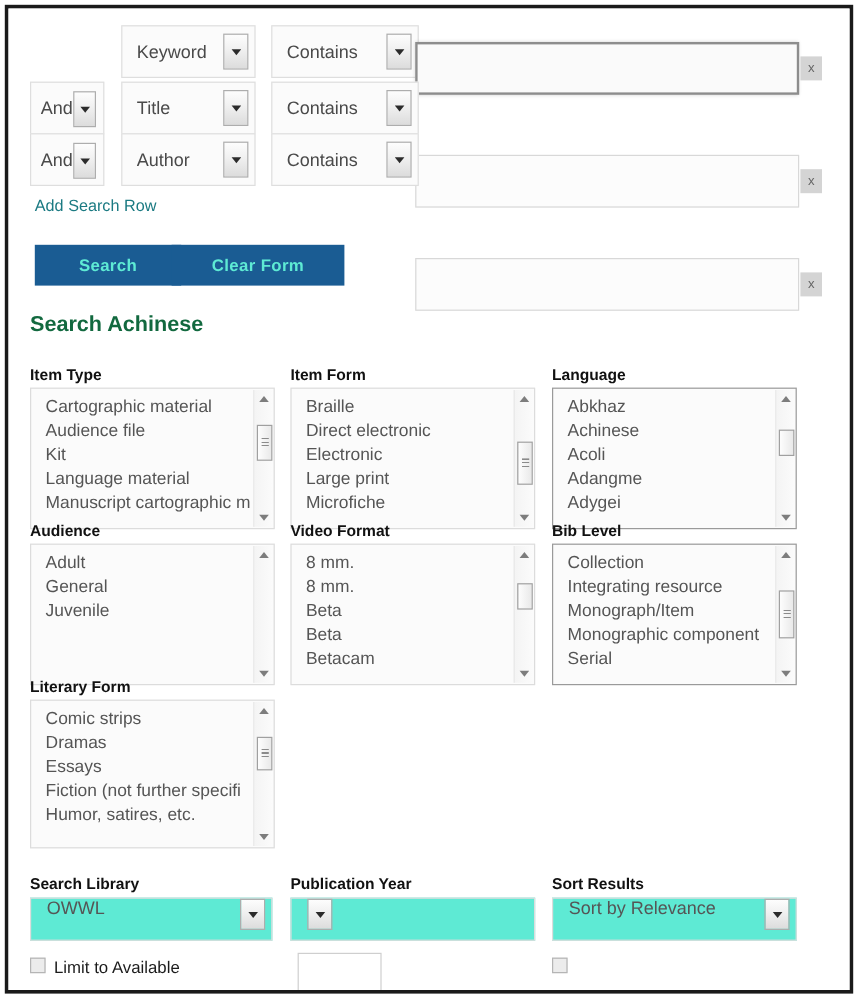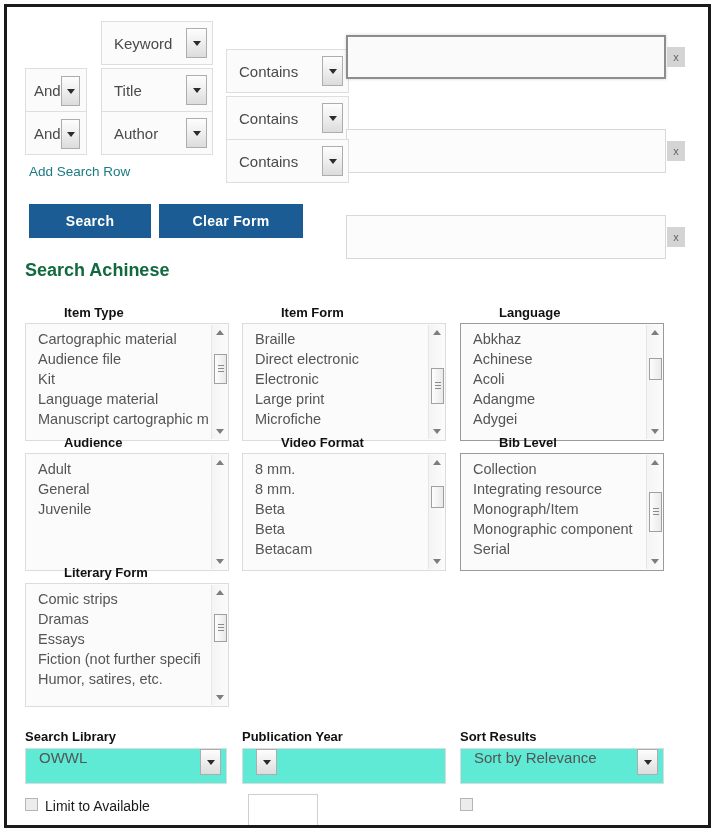--- a/index.html
+++ b/index.html
@@ -72,21 +72,21 @@
   
   .bool-sel { left: 18px; width: 62px; padding-left: 8px; }
   .bool-sel .seltext { font-size: 15px; }
   .bool-sel .arrowbtn {
     position: absolute;
     right: 6px; top: 7px;
     width: 19px; height: 30px;
   }
 
   .field-sel { left: 94px; width: 112px; }
-  .op-sel    { left: 219px; width: 123px; margin-top: 28px; }
+  .op-sel    { left: 219px; width: 123px; }
 
   .textinput {
     position: absolute;
     left: 339px;
     width: 320px; height: 44px;
     background: #fcfcfc;
     border: 1px solid #d8d8d8;
     font-size: 15px;
     color: #333;
     padding: 0 8px;
@@ -124,48 +124,47 @@
     text-decoration: none;
     cursor: pointer;
   }
 
   
   .btn {
     position: absolute;
     top: 197px;
     height: 34px;
     background: #1a5c93;
-    color: #ffffff;
+    color: #5eead4;
     border: none;
     font-size: 14px;
     font-weight: bold;
     font-family: "Liberation Sans", sans-serif;
     cursor: pointer;
     letter-spacing: 0.3px;
   }
   .btn-search { left: 22px; width: 122px; }
-  .btn-clear  { left: 152px; width: 144px; }
+  .btn-clear  { left: 136px; width: 144px; }
 
   .filters-title {
     position: absolute;
     left: 18px; top: 253px;
     font-size: 18px;
     font-weight: bold;
     color: #12693f;
   }
 
   
   .filter-group { position: absolute; }
   .filter-label {
     font-size: 13px;
     font-weight: bold;
     color: #111;
     margin-bottom: 3px;
     display: block;
-    margin-left: 39px;
   }
   .listbox {
     position: relative;
     background: #fbfbfb;
     border: 1px solid #dcdcdc;
     overflow: hidden;
     padding: 5px 0 0 0;
   }
   .listbox.bordered-dark { border: 1px solid #9a9a9a; }
   .listbox .opt {

